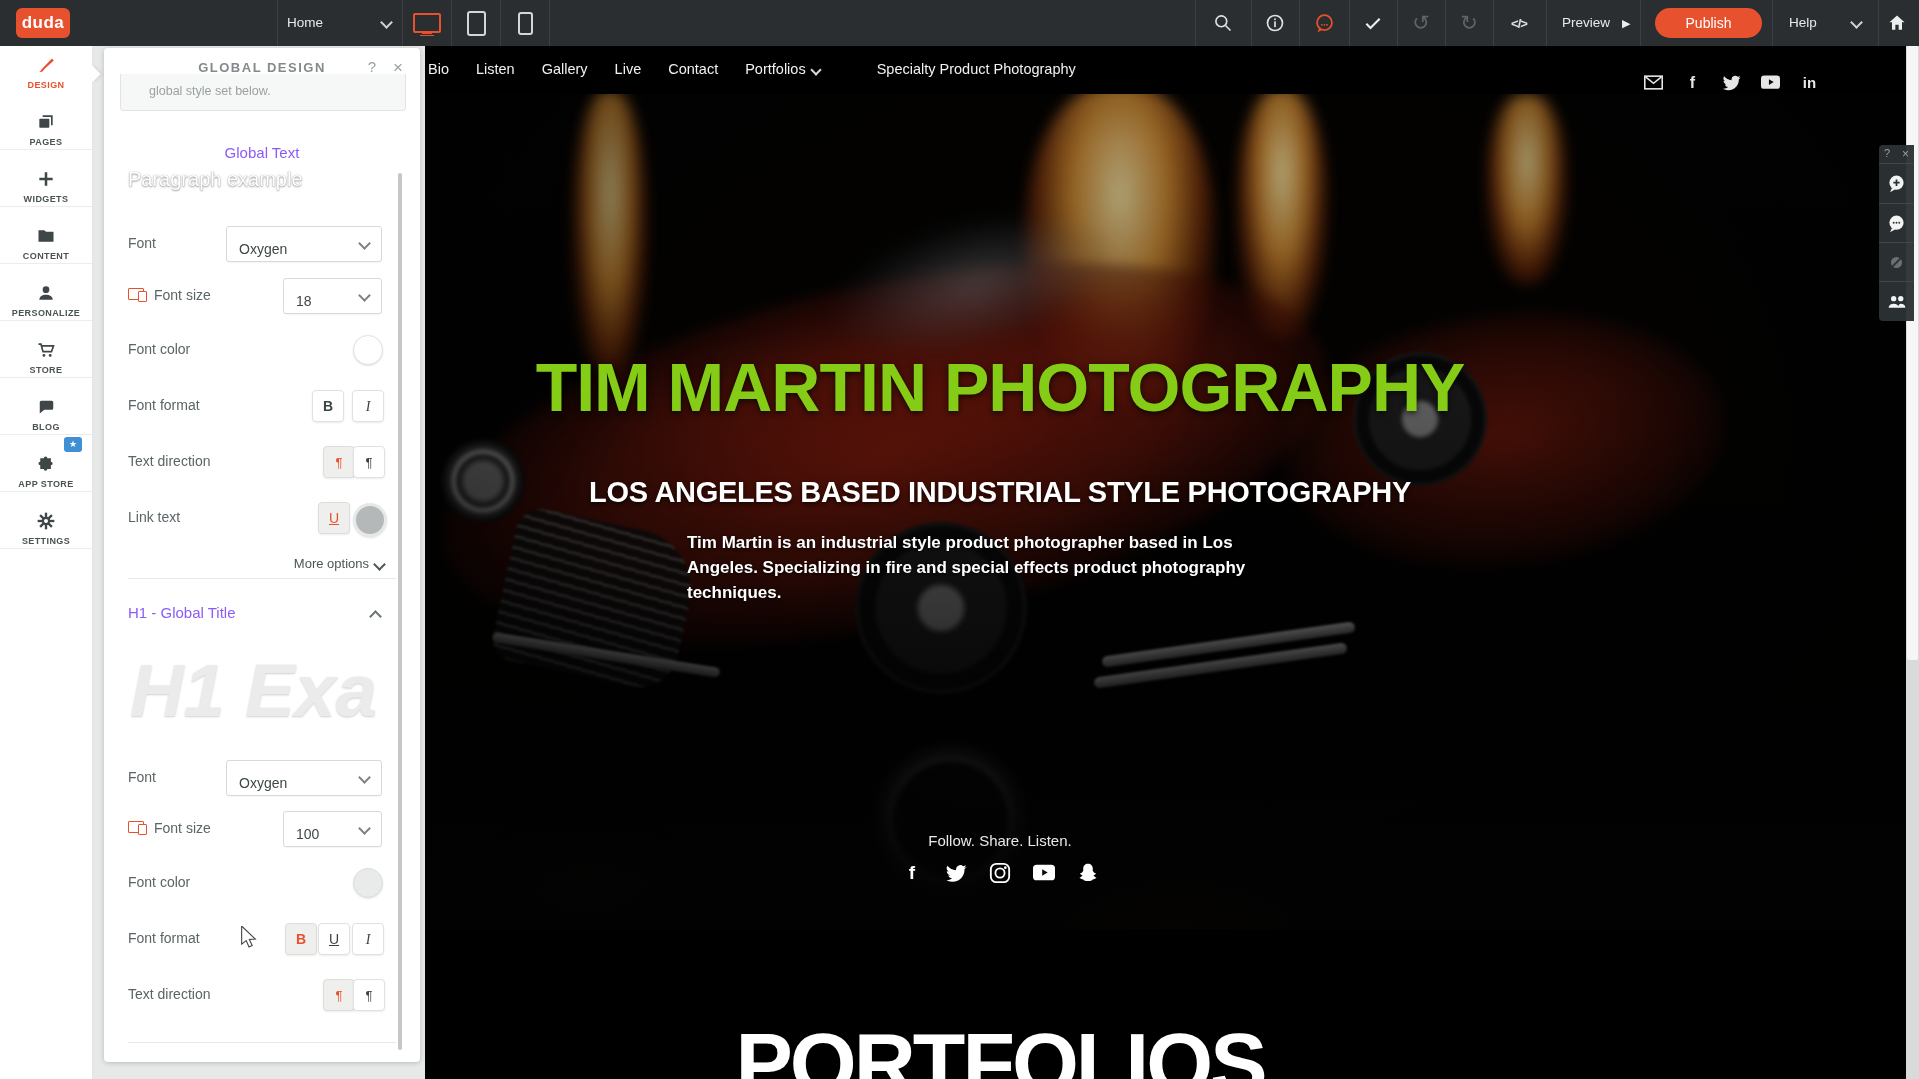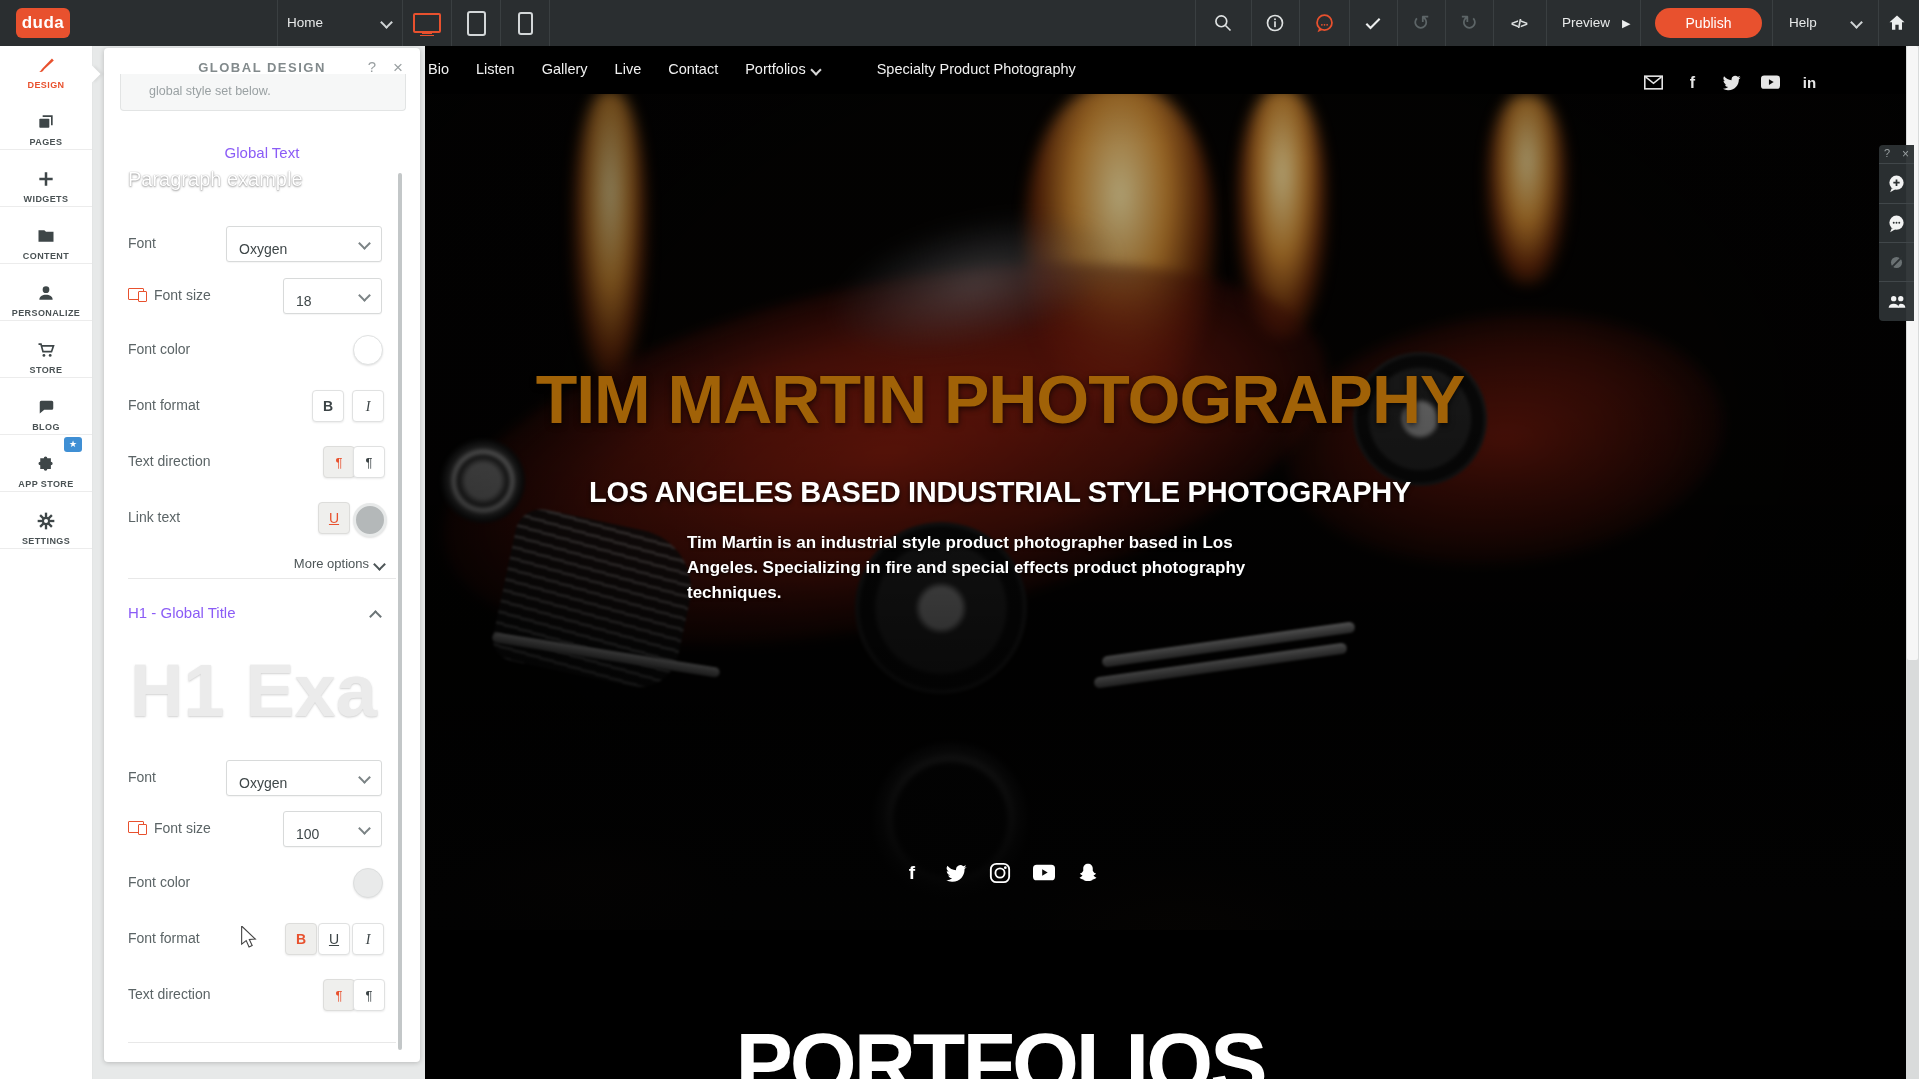--- a/index.html
+++ b/index.html
@@ -65,21 +65,21 @@
         box-shadow:0 1px 2px rgba(0,0,0,.08);font-size:14px;color:#3b4345;text-align:center;line-height:30px;}
   .fbtn.active{background:#efefed;border-color:#dddddb;color:#e8512e;}
   .fbtn .u{text-decoration:underline;}
   .fbtn .i{font-style:italic;font-family:"Liberation Serif",serif;}
   .fbtn.dir span{font-size:13px;}
   .fbtn.dir.active span{color:#e8512e;}
   #more-opts{position:absolute;right:36px;font-size:13px;color:#4d5557;}
   #more-opts .chev{border-color:#4d5557;margin-left:6px;}
   .p-div{position:absolute;left:24px;width:268px;height:1px;background:#e8e8e8;}
   #h1-preview{position:absolute;left:26px;top:600px;width:286px;height:100px;overflow:hidden;white-space:nowrap;
-              font-size:74px;font-weight:bold;color:#ebebeb;text-shadow:0 1px 2px rgba(150,150,150,.45);}
+              font-size:74px;font-weight:bold;color:#ebebeb;text-shadow:0 1px 2px rgba(150,150,150,.45);font-style:italic;}
   #panel-thumb{position:absolute;left:294px;top:125px;width:4px;height:877px;background:#c3c7c8;border-radius:2px;}
 
   
   #site{position:absolute;left:425px;top:46px;width:1494px;height:1033px;background:#000;overflow:hidden;z-index:10;}
   #site-nav{position:absolute;left:3px;top:15px;display:flex;gap:27px;align-items:center;color:#f1f1f1;font-size:14.5px;}
   #site-nav .nav-item{white-space:nowrap;}
   #site-nav .chev{border-color:#d8d8d8;width:6px;height:6px;margin-left:2px;}
   #top-social{position:absolute;right:100px;top:27px;display:flex;gap:20px;align-items:center;color:#e6e6e6;}
   #top-social .si{width:19px;height:19px;display:flex;align-items:center;justify-content:center;font-weight:bold;font-size:16px;}
 
@@ -112,22 +112,22 @@
     background:radial-gradient(circle,#0a0a0a 0 50%,#5b5b5b 55%,#262626 62%,#101010 70%,transparent 74%);}
   #glow-orange{left:612px;top:788px;width:280px;height:95px;border-radius:50%;filter:blur(16px);
     background:radial-gradient(ellipse,rgba(214,120,30,.55),rgba(140,60,10,.3) 60%,transparent 80%);}
   #glow-left{left:30px;top:756px;width:260px;height:90px;border-radius:50%;filter:blur(14px);
     background:radial-gradient(ellipse,rgba(150,70,25,.5),rgba(90,35,12,.25) 60%,transparent 80%);}
   #hero-vignette{position:absolute;left:0;top:0;width:100%;height:100%;
     background:linear-gradient(180deg,rgba(0,0,0,.25) 0%,rgba(0,0,0,.35) 35%,rgba(0,0,0,.7) 68%,rgba(2,2,2,.96) 96%),
                radial-gradient(ellipse at 50% 40%,transparent 40%,rgba(0,0,0,.55) 100%);}
 
   
-  #hero-title{position:absolute;left:0;top:302px;width:1150px;text-align:center;color:#a16207;
-    font-size:68px;font-weight:bold;letter-spacing:-1px;text-shadow:0 2px 6px rgba(0,0,0,.7);margin-top:12px;}
+  #hero-title{position:absolute;left:0;top:302px;width:1150px;text-align:center;color:#84cc16;
+    font-size:68px;font-weight:bold;letter-spacing:-1px;text-shadow:0 2px 6px rgba(0,0,0,.7);}
   #hero-sub{position:absolute;left:0;top:430px;width:1150px;text-align:center;color:#fff;
     font-size:29px;font-weight:bold;letter-spacing:-.3px;text-shadow:0 2px 4px rgba(0,0,0,.7);}
   #hero-desc{position:absolute;left:262px;top:484px;width:575px;color:#fff;font-size:17px;font-weight:bold;
     line-height:25px;text-shadow:0 1px 3px rgba(0,0,0,.8);}
   #cta-btn{position:absolute;left:440px;top:610px;width:270px;height:40px;background:#fff;border-radius:4px;
     color:#3a3a3a;font-size:15.5px;font-weight:600;text-align:center;line-height:40px;box-shadow:0 1px 3px rgba(0,0,0,.4);}
   #follow-txt{position:absolute;left:0;top:786px;width:1150px;text-align:center;color:#e9e9e9;font-size:15px;}
   #bot-social{position:absolute;left:0;top:816px;width:1150px;display:flex;justify-content:center;gap:22px;color:#fff;}
   #bot-social .si{width:22px;height:22px;display:flex;align-items:center;justify-content:center;font-weight:bold;font-size:19px;}
   #portfolios{position:absolute;left:0;top:968px;width:1150px;text-align:center;color:#fff;
@@ -466,20 +466,21 @@
           <path d="M10 5l6 3.5L10 12z" fill="#0a0a0a"></path>
         </svg>
       </span>
     <span class="si" style="font-size:15px">in</span>
   </div>
 
   <div id="hero-title">TIM MARTIN PHOTOGRAPHY</div>
   <div id="hero-sub">LOS ANGELES BASED INDUSTRIAL STYLE PHOTOGRAPHY</div>
   <div id="hero-desc">Tim Martin is an industrial style product photographer based in Los Angeles. Specializing in fire and special effects product photography techniques.</div>
 
+  <div id="follow-txt">Follow. Share. Listen.</div>
   <div id="bot-social">
     <span class="si">f</span>
     <span class="si">
         <svg width="23" height="19" viewBox="0 0 24 20">
           <path d="M23.6 2.9c-.8.4-1.7.6-2.7.8a4.7 4.7 0 0 0 2-2.6c-.9.5-1.9.9-3 1.1A4.6 4.6 0 0 0 12 5.4c0 .4 0 .7.1 1A13 13 0 0 1 2.6 1.6 4.6 4.6 0 0 0 4 7.8c-.8 0-1.5-.2-2.1-.6v.1c0 2.2 1.6 4.1 3.7 4.6-.4.1-.8.2-1.2.2l-.9-.1a4.6 4.6 0 0 0 4.3 3.2A9.2 9.2 0 0 1 1 17.2 13 13 0 0 0 8.1 19c8.5 0 13.2-7 13.2-13.2v-.6c.9-.7 1.7-1.5 2.3-2.3z" fill="#fff"></path>
         </svg>
       </span>
     <span class="si">
         <svg width="22" height="22" viewBox="0 0 24 24">
           <rect x="2" y="2" width="20" height="20" rx="6" fill="none" stroke="#fff" stroke-width="2"></rect>

